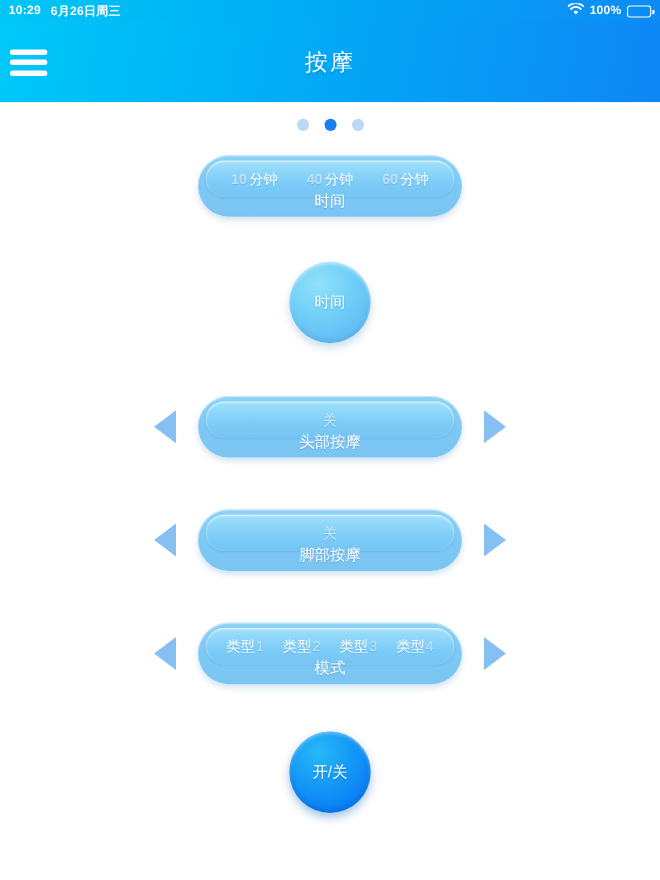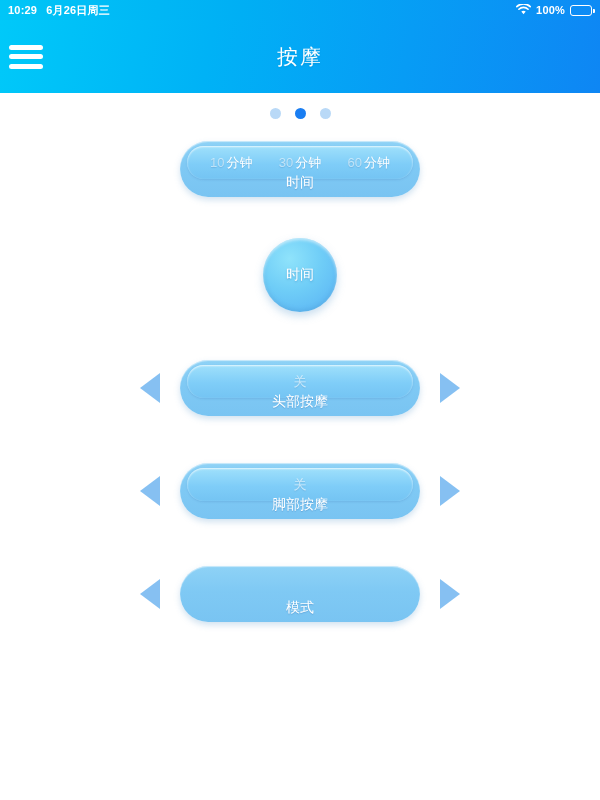--- a/index.html
+++ b/index.html
@@ -156,21 +156,21 @@
   .opt {
     font-size: 13px;
     color: #ffffff;
     white-space: nowrap;
     text-shadow: 0 1px 1px rgba(80,140,190,0.35);
   }
   .opt .num {
     color: rgba(255,255,255,0.52);
     margin-left: 1px;
   }
-  .opt.lead .num { margin-left: 0; margin-right: 2px; }
+  .opt.lead .num { margin-left: 0; margin-right: 2px; font-weight: bold; }
 
   .pill-value {
     font-size: 13px;
     color: rgba(255,255,255,0.62);
     text-shadow: 0 1px 1px rgba(80,140,190,0.3);
   }
   .pill-label {
     font-size: 14px;
     color: #ffffff;
     text-shadow: 0 1px 1px rgba(70,130,190,0.45);
@@ -245,21 +245,21 @@
   <div class="dots">
     <span class="dot"></span>
     <span class="dot active"></span>
     <span class="dot"></span>
   </div>
 
   <div class="sec" style="margin-top:22px;">
     <div class="pill">
       <div class="pill-inner">
         <span class="opt lead"><span class="num">10</span><span>分钟</span></span>
-        <span class="opt lead"><span class="num">30</span><span>分钟</span></span>
+        <span class="opt lead"><span class="num">40</span><span>分钟</span></span>
         <span class="opt lead"><span class="num">60</span><span>分钟</span></span>
       </div>
       <div class="pill-label">时间</div>
     </div>
   </div>
 
   <div class="circle-wrap" style="margin-top:41px;">
     <div class="circle circle-time">
       <span>时间</span>
     </div>
@@ -303,23 +303,34 @@
     </span>
   </div>
 
   <div class="row" style="margin-top:47px;">
     <span class="arrow">
       <svg width="24" height="34" viewBox="0 0 24 34">
           <polygon points="22,2 22,32 2,17" fill="#86c0f2"></polygon>
         </svg>
     </span>
     <div class="pill">
+      <div class="pill-inner">
+        <span class="opt"><span>类型</span><span class="num">1</span></span>
+        <span class="opt"><span>类型</span><span class="num">2</span></span>
+        <span class="opt"><span>类型</span><span class="num">3</span></span>
+        <span class="opt"><span>类型</span><span class="num">4</span></span>
+      </div>
       <div class="pill-label">模式</div>
     </div>
     <span class="arrow">
       <svg width="24" height="34" viewBox="0 0 24 34">
           <polygon points="2,2 2,32 22,17" fill="#86c0f2"></polygon>
         </svg>
     </span>
   </div>
 
+  <div class="circle-wrap" style="margin-top:43px;">
+    <div class="circle circle-power">
+      <span>开/关</span>
+    </div>
+  </div>
 
 </div>
 
 </body></html>

